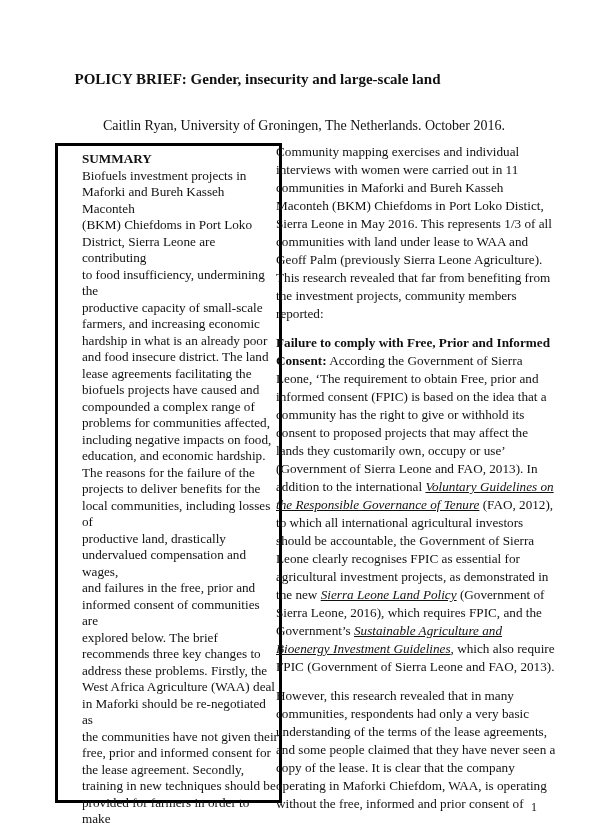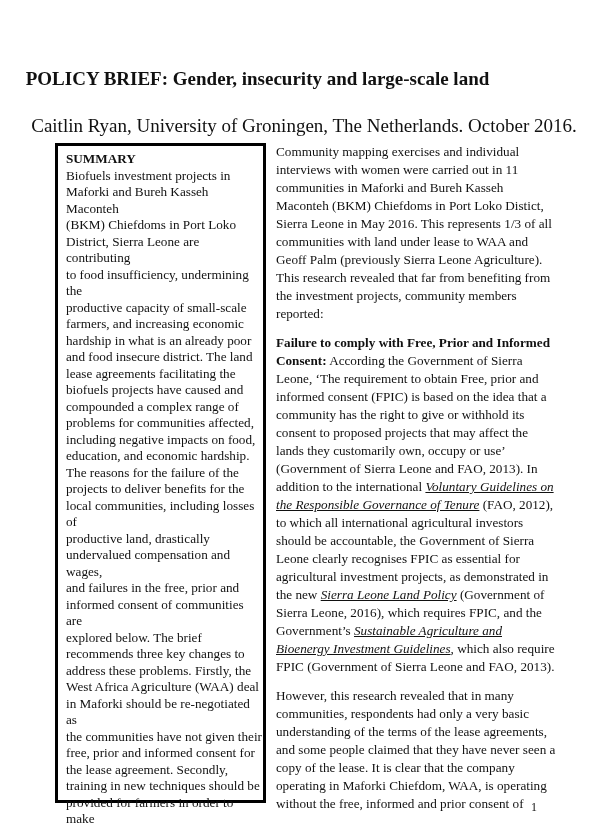--- a/index.html
+++ b/index.html
@@ -1,23 +1,23 @@
 <!DOCTYPE html>
 <html><head>
 <meta charset="utf-8">
 <style>
   html, body { margin: 0; padding: 0; background: #ffffff; }
   body { width: 608px; height: 828px; position: relative; overflow: hidden;
          font-family: "Liberation Serif", serif; color: #111; }
   .title { position: absolute; left: 0; width: 515px; top: 68px; text-align: center;
-           font-weight: bold; font-size: 19px; line-height: 22px; }
+           font-weight: bold; font-size: 15px; line-height: 22px; }
   .byline { position: absolute; left: 0; width: 608px; top: 118px; text-align: center;
-            font-size: 19px; line-height: 16px; }
+            font-size: 14px; line-height: 16px; }
   .summary-box { position: absolute; left: 55px; top: 143px; width: 205px; height: 654px;
-                 border: 3px solid #000; box-sizing: content-box; }
+                 border: 3px solid #000; box-sizing: content-box; padding-left: 16px; }
   .summary-inner { padding: 5px 0 0 8px; font-size: 13.2px; line-height: 16.5px; }
   .summary-heading { font-weight: bold; display: block; }
   .main-col { position: absolute; left: 276px; top: 143px; width: 280px;
               font-size: 13.2px; line-height: 18px; }
   .main-col p { margin: 0 0 11px 0; }
   .main-col b { font-weight: bold; }
   .main-col i { font-style: italic; text-decoration: underline; }
   .page-number { position: absolute; left: 531px; top: 800px; font-size: 12px; }
   .summary-text { white-space: pre-line; }
 </style>

